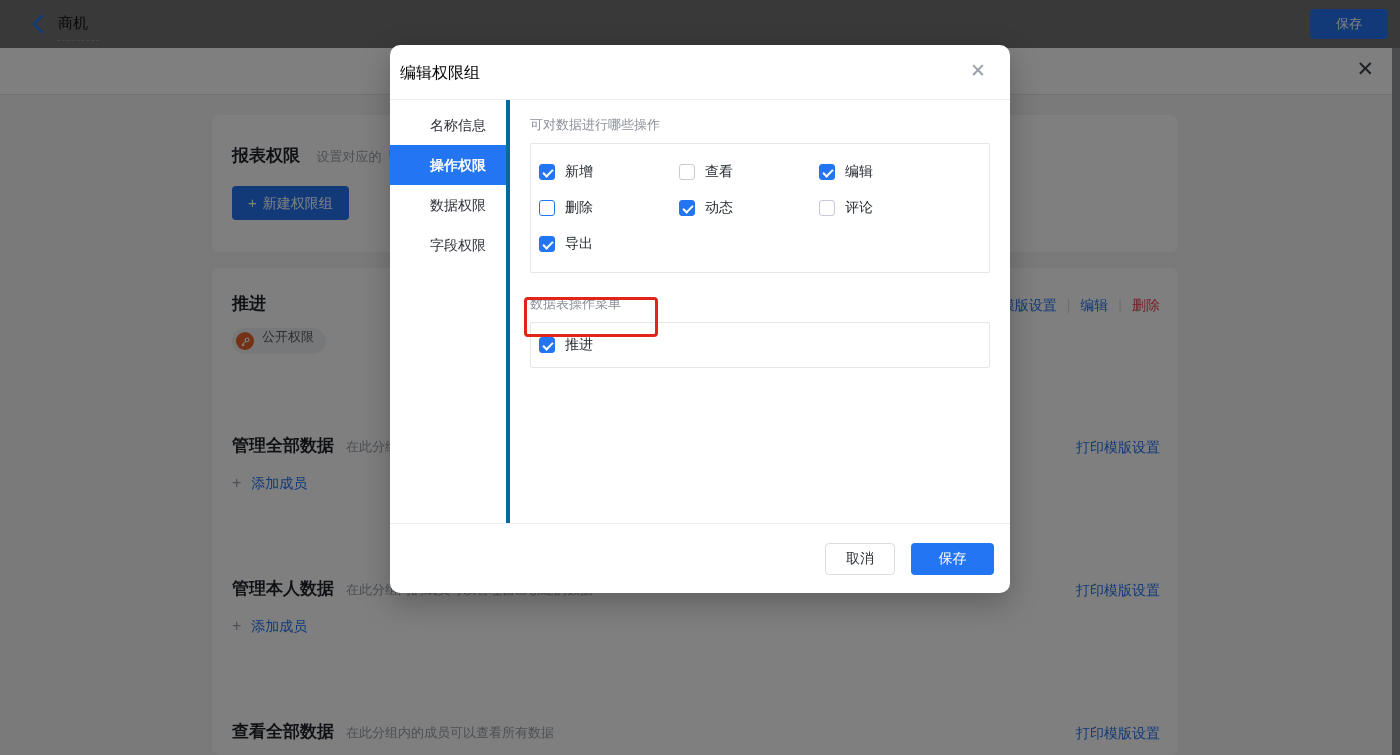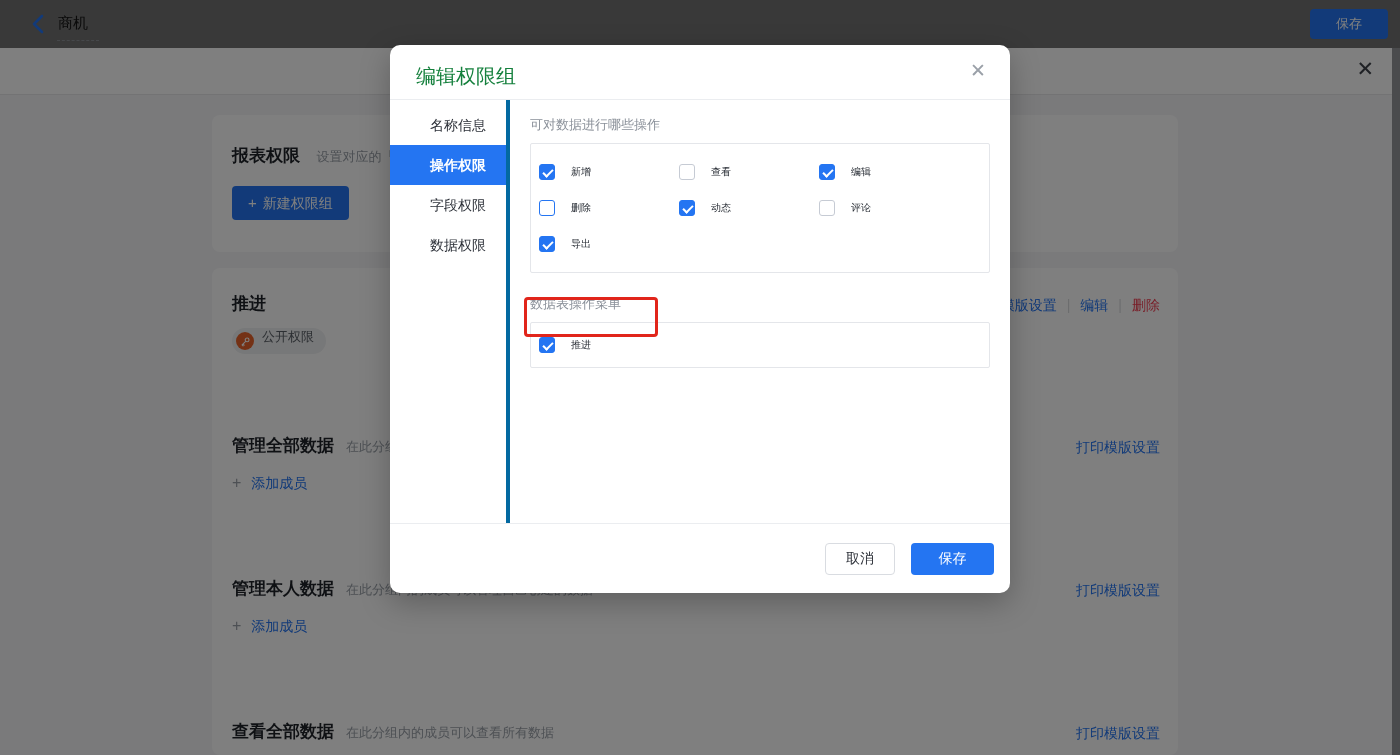--- a/index.html
+++ b/index.html
@@ -46,40 +46,40 @@
   .row-links a.danger { color:#f23c50; }
   .row-links .sep { color:#d8dadd; margin:0 10px; }
 
   
   .overlay { position:absolute; inset:0; background:rgba(0,0,0,0.5); z-index:50; }
 
   
   .modal { position:absolute; left:390px; top:45px; width:620px; height:548px; background:#fff; border-radius:10px;
            box-shadow:0 10px 30px rgba(0,0,0,0.25); z-index:100; display:flex; flex-direction:column; }
   .modal-header { height:55px; border-bottom:1px solid #ebedf0; position:relative; flex:none; }
-  .modal-title { position:absolute; left:26px; top:18px; font-size:20px; color:#15803d; }
+  .modal-title { position:absolute; left:10px; top:18px; font-size:16px; color:#000000; }
   .modal-close { position:absolute; right:24px; top:16px; font-size:19px; color:#9aa0a8; cursor:pointer; line-height:1; }
   .modal-body { flex:1; display:flex; min-height:0; }
   .modal-tabs { width:120px; border-right:4px solid #0369a1; padding-top:5px; flex:none; }
   .tab { height:40px; line-height:40px; text-align:right; padding-right:20px; font-size:14px; color:#2c3038; cursor:pointer; }
   .tab.active { background:#2475f2; color:#fff;font-weight:bold; }
   .modal-content { flex:1; padding:16px 20px 0 20px; position:relative; }
   .section-label { font-size:13px; color:#8a9099; }
   .ops-box { border:1px solid #e4e6ea; border-radius:2px; margin-top:9px; padding:10px 8px;
              display:grid; grid-template-columns:140px 140px 140px; grid-auto-rows:36px; align-items:center; }
   .menu-label { margin-top:22px; }
   .menu-box { border:1px solid #e4e6ea; border-radius:2px; margin-top:9px; padding:0 8px; height:46px;
               display:flex; align-items:center; }
   .op { display:inline-flex; align-items:center; cursor:pointer; }
   .cb { width:16px; height:16px; border:1px solid #c6cbd4; border-radius:3px; background:#fff; position:relative; flex:none; }
   .cb.focus { border-color:#2475f2; }
   .cb.checked { background:#2475f2; border-color:#2475f2; }
   .cb.checked::after { content:""; position:absolute; left:3px; top:4px; width:8px; height:4px;
                        border-left:2px solid #fff; border-bottom:2px solid #fff; transform:rotate(-45deg); }
-  .cb-label { font-size:10px; color:#262b33; margin-left:16px; }
+  .cb-label { font-size:14px; color:#262b33; margin-left:10px; }
   .modal-footer { height:70px; border-top:1px solid #ebedf0; flex:none; display:flex; align-items:center;
                   justify-content:flex-end; padding-right:16px; border-radius:0 0 10px 10px; }
   .btn { height:32px; border-radius:4px; font-size:14px; cursor:pointer; }
   .btn-cancel { width:70px; background:#fff; border:1px solid #d9dce1; color:#2c3038; margin-right:16px; }
   .btn-save { width:83px; background:#2475f2; border:none; color:#fff; }
 
   
   .annotation { position:absolute; left:524px; top:297px; width:134px; height:40px; border:3px solid #e1251b;
                 border-radius:4px; z-index:120; pointer-events:none; }
 </style>
@@ -166,22 +166,22 @@
 
   <div class="modal">
     <div class="modal-header">
       <span class="modal-title">编辑权限组</span>
       <span class="modal-close">✕</span>
     </div>
     <div class="modal-body">
       <div class="modal-tabs">
         <div class="tab">名称信息</div>
         <div class="tab active">操作权限</div>
+        <div class="tab">数据权限</div>
         <div class="tab">字段权限</div>
-        <div class="tab">数据权限</div>
       </div>
       <div class="modal-content">
         <div class="section-label">可对数据进行哪些操作</div>
         <div class="ops-box">
           <label class="op">
               <span class="cb checked"></span>
               <span class="cb-label">新增</span>
             </label>
           <label class="op">
               <span class="cb"></span>

